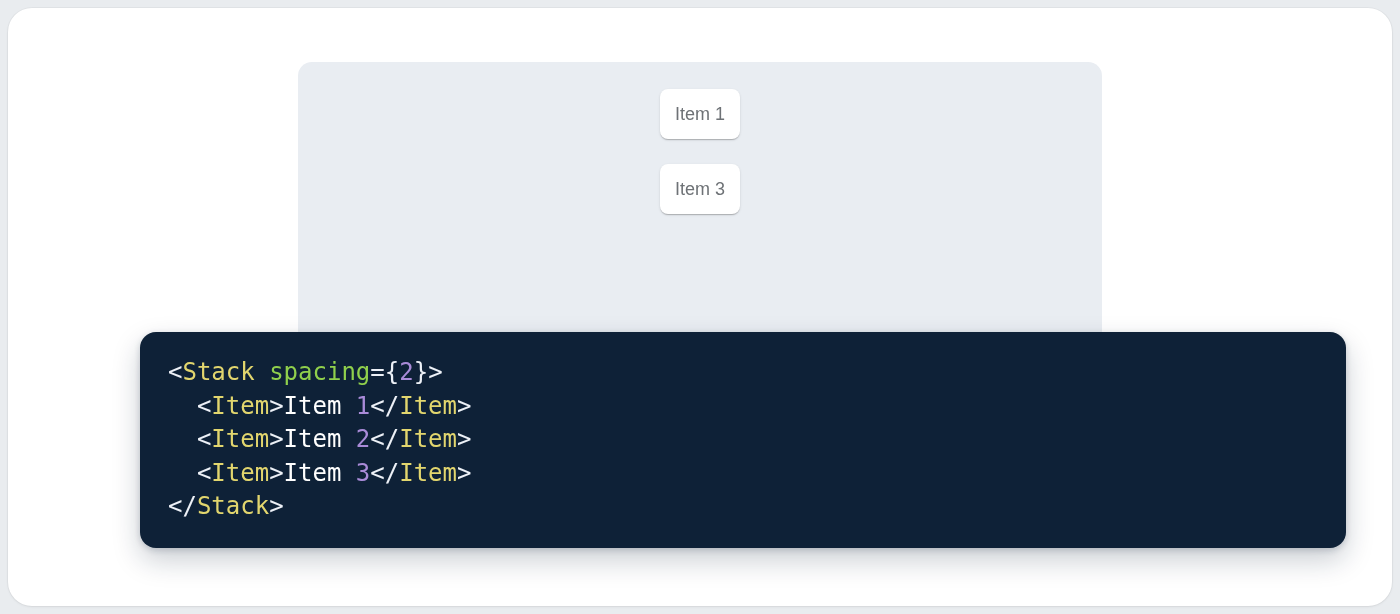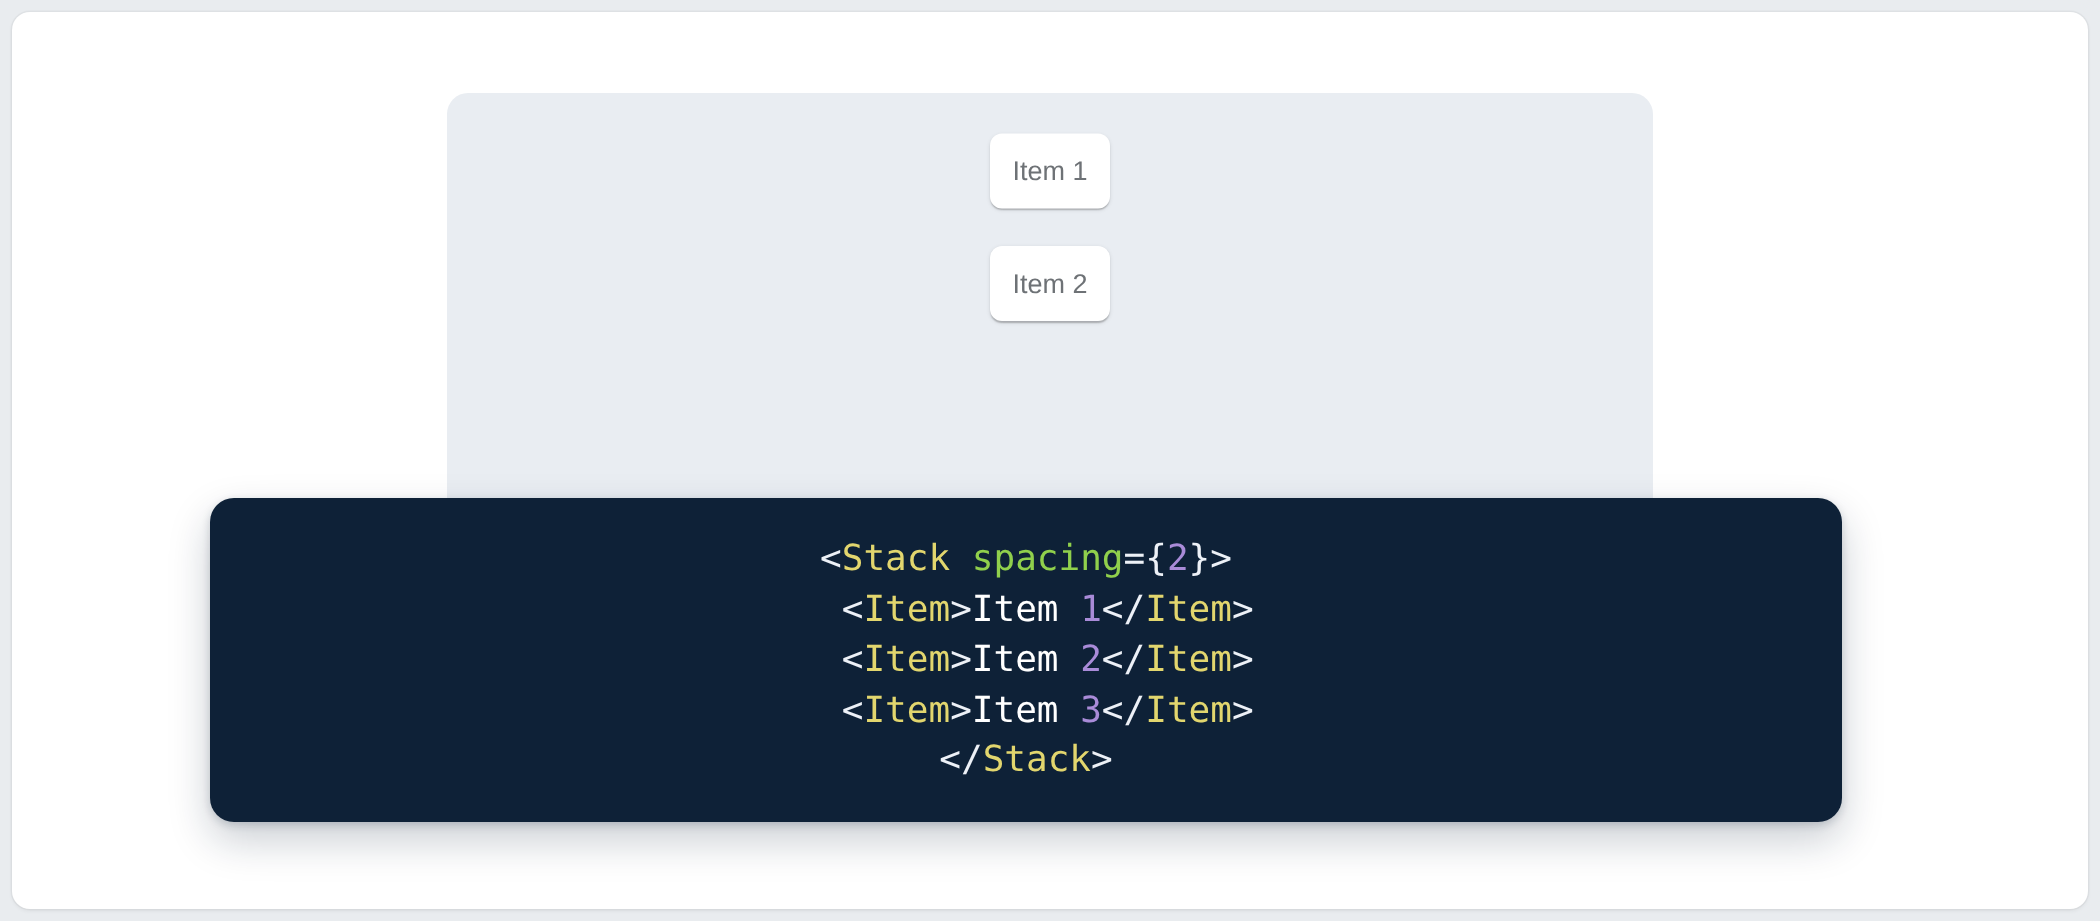--- a/index.html
+++ b/index.html
@@ -11,21 +11,21 @@
     font-family: "Liberation Sans", sans-serif;
     overflow: hidden;
   }
   .card {
     position: absolute;
     left: 8px;
     top: 8px;
     width: 1384px;
     height: 598px;
     background: #ffffff;
-    border-radius: 12px;
+    border-radius: 24px;
     box-shadow: 0 1px 3px rgba(0,0,0,0.06), 0 0 0 1px rgba(0,0,0,0.03);
   }
   .panel {
     position: absolute;
     left: 290px;
     top: 54px;
     width: 804px;
     height: 300px;
     background: #e9edf2;
     border-radius: 14px;
@@ -48,45 +48,44 @@
     justify-content: center;
     color: #6e7276;
     font-size: 18px;
     line-height: 1;
     user-select: none;
   }
   .codeblock {
     position: absolute;
     left: 132px;
     top: 324px;
-    width: 1088px;
+    width: 1206px;
     height: 216px;
     box-sizing: border-box;
     background: #0e2137;
     border-radius: 16px;
     padding: 24px 28px;
     box-shadow: 0 12px 28px rgba(15, 33, 55, 0.22), 0 2px 6px rgba(15,33,55,0.18);
-    text-align: center;
   }
   .code {
     margin: 0;
     font-family: "DejaVu Sans Mono", "Liberation Mono", monospace;
     font-size: 24px;
     line-height: 33.5px;
     white-space: pre;
     color: #ffffff;
   }
   .code-line { white-space: pre; }
 </style>
 </head>
 <body style="background: rgb(233, 236, 239);">
 
 <div class="card">
   <div class="panel" style="background: rgb(233, 237, 242);">
     <div class="items" id="items">
         <div class="item">Item 1</div>
-        <div class="item">Item 2</div>
+        <div class="item">Item 3</div>
       </div>
   </div>
   <div class="codeblock" style="background: rgb(14, 33, 55);">
     <pre class="code" id="code"><div class="code-line"><span style="color: rgb(237, 241, 247);">&lt;</span><span style="color: rgb(226, 214, 110);">Stack</span><span style="color: rgb(255, 255, 255);"> </span><span style="color: rgb(144, 208, 76);">spacing</span><span style="color: rgb(237, 241, 247);">=</span><span style="color: rgb(237, 241, 247);">{</span><span style="color: rgb(169, 139, 216);">2</span><span style="color: rgb(237, 241, 247);">}</span><span style="color: rgb(237, 241, 247);">&gt;</span></div><div class="code-line"><span style="color: rgb(255, 255, 255);">  </span><span style="color: rgb(237, 241, 247);">&lt;</span><span style="color: rgb(226, 214, 110);">Item</span><span style="color: rgb(237, 241, 247);">&gt;</span><span style="color: rgb(255, 255, 255);">Item </span><span style="color: rgb(169, 139, 216);">1</span><span style="color: rgb(237, 241, 247);">&lt;/</span><span style="color: rgb(226, 214, 110);">Item</span><span style="color: rgb(237, 241, 247);">&gt;</span></div><div class="code-line"><span style="color: rgb(255, 255, 255);">  </span><span style="color: rgb(237, 241, 247);">&lt;</span><span style="color: rgb(226, 214, 110);">Item</span><span style="color: rgb(237, 241, 247);">&gt;</span><span style="color: rgb(255, 255, 255);">Item </span><span style="color: rgb(169, 139, 216);">2</span><span style="color: rgb(237, 241, 247);">&lt;/</span><span style="color: rgb(226, 214, 110);">Item</span><span style="color: rgb(237, 241, 247);">&gt;</span></div><div class="code-line"><span style="color: rgb(255, 255, 255);">  </span><span style="color: rgb(237, 241, 247);">&lt;</span><span style="color: rgb(226, 214, 110);">Item</span><span style="color: rgb(237, 241, 247);">&gt;</span><span style="color: rgb(255, 255, 255);">Item </span><span style="color: rgb(169, 139, 216);">3</span><span style="color: rgb(237, 241, 247);">&lt;/</span><span style="color: rgb(226, 214, 110);">Item</span><span style="color: rgb(237, 241, 247);">&gt;</span></div><div class="code-line"><span style="color: rgb(237, 241, 247);">&lt;/</span><span style="color: rgb(226, 214, 110);">Stack</span><span style="color: rgb(237, 241, 247);">&gt;</span></div></pre>
   </div>
 </div>
 
 </body></html>

